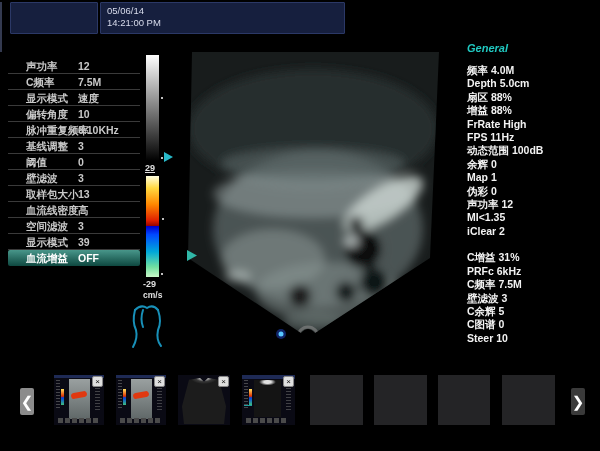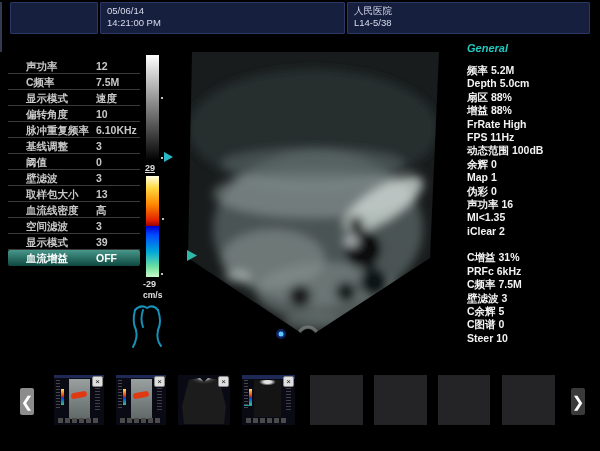--- a/index.html
+++ b/index.html
@@ -14,21 +14,21 @@
   .cell-blank { width:88px; }
   .cell-datetime { width:245px; }
   .cell-hospital { flex:1; }
   .edge-strip { position:absolute; left:0; top:2px; width:2px; height:50px; background:#343a50; }
 
   
   .sidebar { position:absolute; left:8px; top:58px; width:132px; }
   .p-row { position:relative; height:16px; border-bottom:1px solid #3a3a3a; color:#c8c8c8;
     font-size:10.5px; font-weight:bold; line-height:16px; }
   .p-row .lbl { position:absolute; left:18px; white-space:nowrap; }
-  .p-row .val { position:absolute; left:88px; white-space:nowrap; }
+  .p-row .val { position:absolute; left:70px; white-space:nowrap; }
   .p-row.active { background:linear-gradient(#48968a,#0e4840); border-bottom:none; border-radius:2px; color:#fff; }
 
   
   .graybar { position:absolute; left:146px; top:55px; width:13px; height:106px;
     background:linear-gradient(#ffffff,#000000); }
   .colorbar { position:absolute; left:146px; top:176px; width:13px; height:101px;
     background:linear-gradient(#ffffe0 0%, #ffd840 12%, #ff8800 28%, #e02000 44%, #900000 50%,
       #0000d0 50%, #0048ff 58%, #00a8d8 75%, #70e0a0 90%, #c8f8c8 100%); }
   .scale-lab { position:absolute; color:#e0e0e0; font-size:9px; font-weight:bold; }
   .lab-max { left:145px; top:163px;text-decoration:underline; }
@@ -87,24 +87,20 @@
 <div class="screen">
 
   <div class="edge-strip"></div>
 
   <div class="topbar">
     <div class="cell cell-blank"></div>
     <div class="cell cell-datetime">
       <div>05/06/14</div>
       <div>14:21:00 PM</div>
     </div>
-    <div class="cell cell-hospital">
-      <div>人民医院</div>
-      <div>L14-5/38</div>
-    </div>
   </div>
 
   <div class="sidebar">
     <div class="p-row">
       <span class="lbl">声功率</span>
       <span class="val">12</span>
       </div>
     <div class="p-row">
       <span class="lbl">C频率</span>
       <span class="val">7.5M</span>
@@ -205,31 +201,31 @@
       </g>
       <circle cx="130" cy="293" r="10" fill="none" stroke="#888" stroke-width="3" opacity="0.6"></circle>
     </g>
     <polygon points="9,206 9,217 19,211.5" fill="#30b8a8"></polygon>
     <circle cx="103" cy="290" r="5" fill="#2858ff" opacity="0.4"></circle>
     <circle cx="103" cy="290" r="2.5" fill="#58c8ff"></circle>
   </svg>
 
   <div class="rpanel">
     <div class="title">General</div>
-    <div class="line">频率 5.2M</div>
+    <div class="line">频率 4.0M</div>
     <div class="line">Depth 5.0cm</div>
     <div class="line">扇区 88%</div>
     <div class="line">增益 88%</div>
     <div class="line">FrRate High</div>
     <div class="line">FPS 11Hz</div>
     <div class="line">动态范围 100dB</div>
     <div class="line">余辉 0</div>
     <div class="line">Map 1</div>
     <div class="line">伪彩 0</div>
-    <div class="line">声功率 16</div>
+    <div class="line">声功率 12</div>
     <div class="line">MI&lt;1.35</div>
     <div class="line">iClear 2</div>
     <div class="group-gap"></div>
     <div class="line">C增益 31%</div>
     <div class="line">PRFc 6kHz</div>
     <div class="line">C频率 7.5M</div>
     <div class="line">壁滤波 3</div>
     <div class="line">C余辉 5</div>
     <div class="line">C图谱 0</div>
     <div class="line">Steer 10</div>

